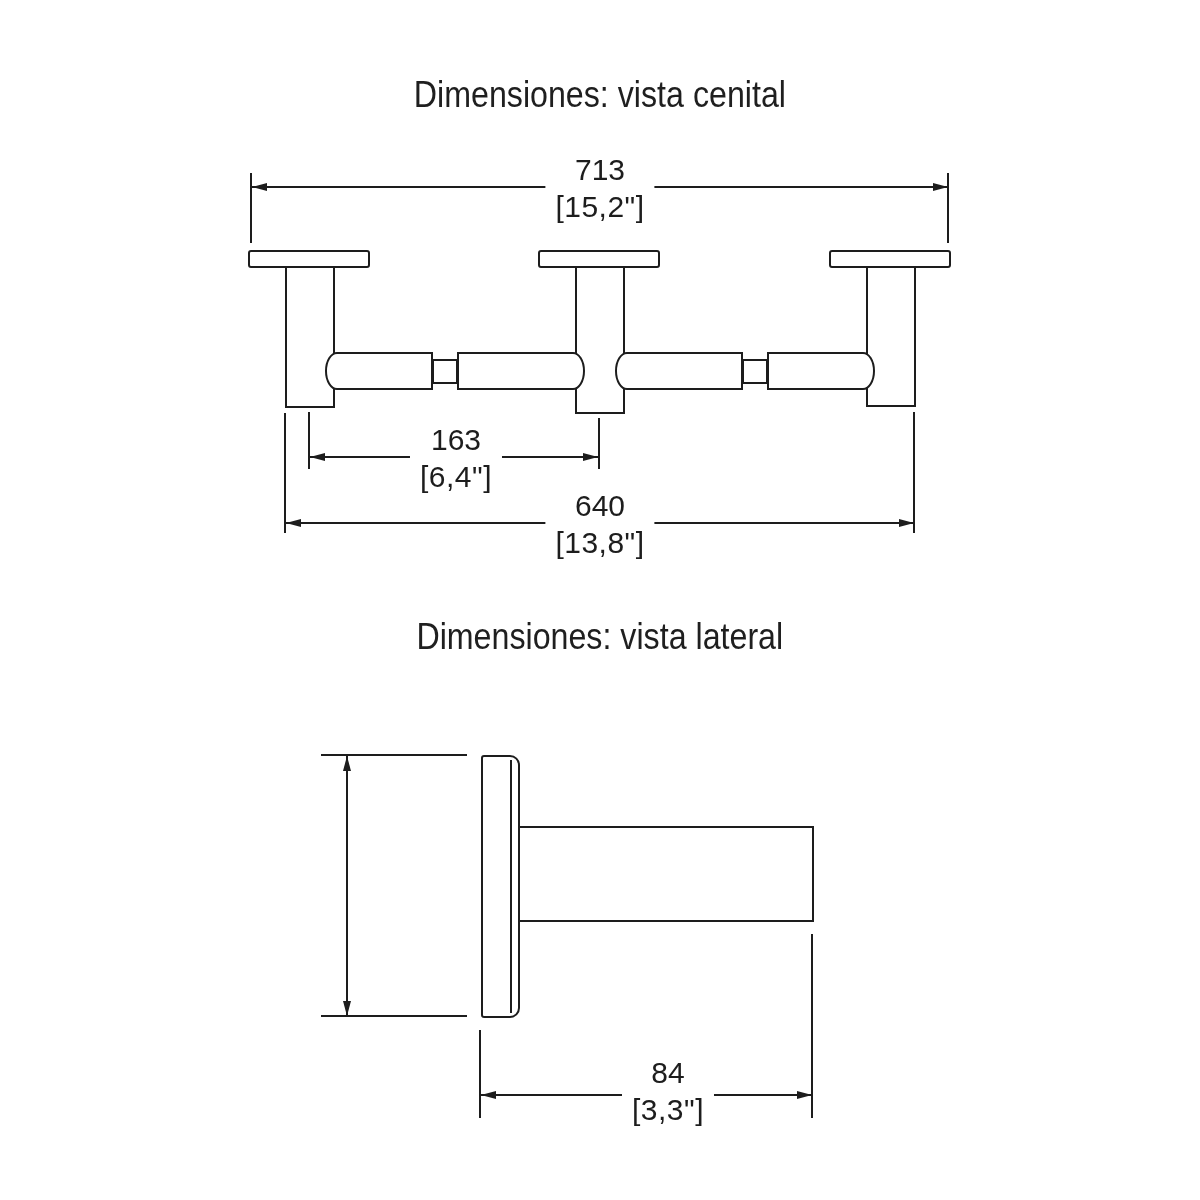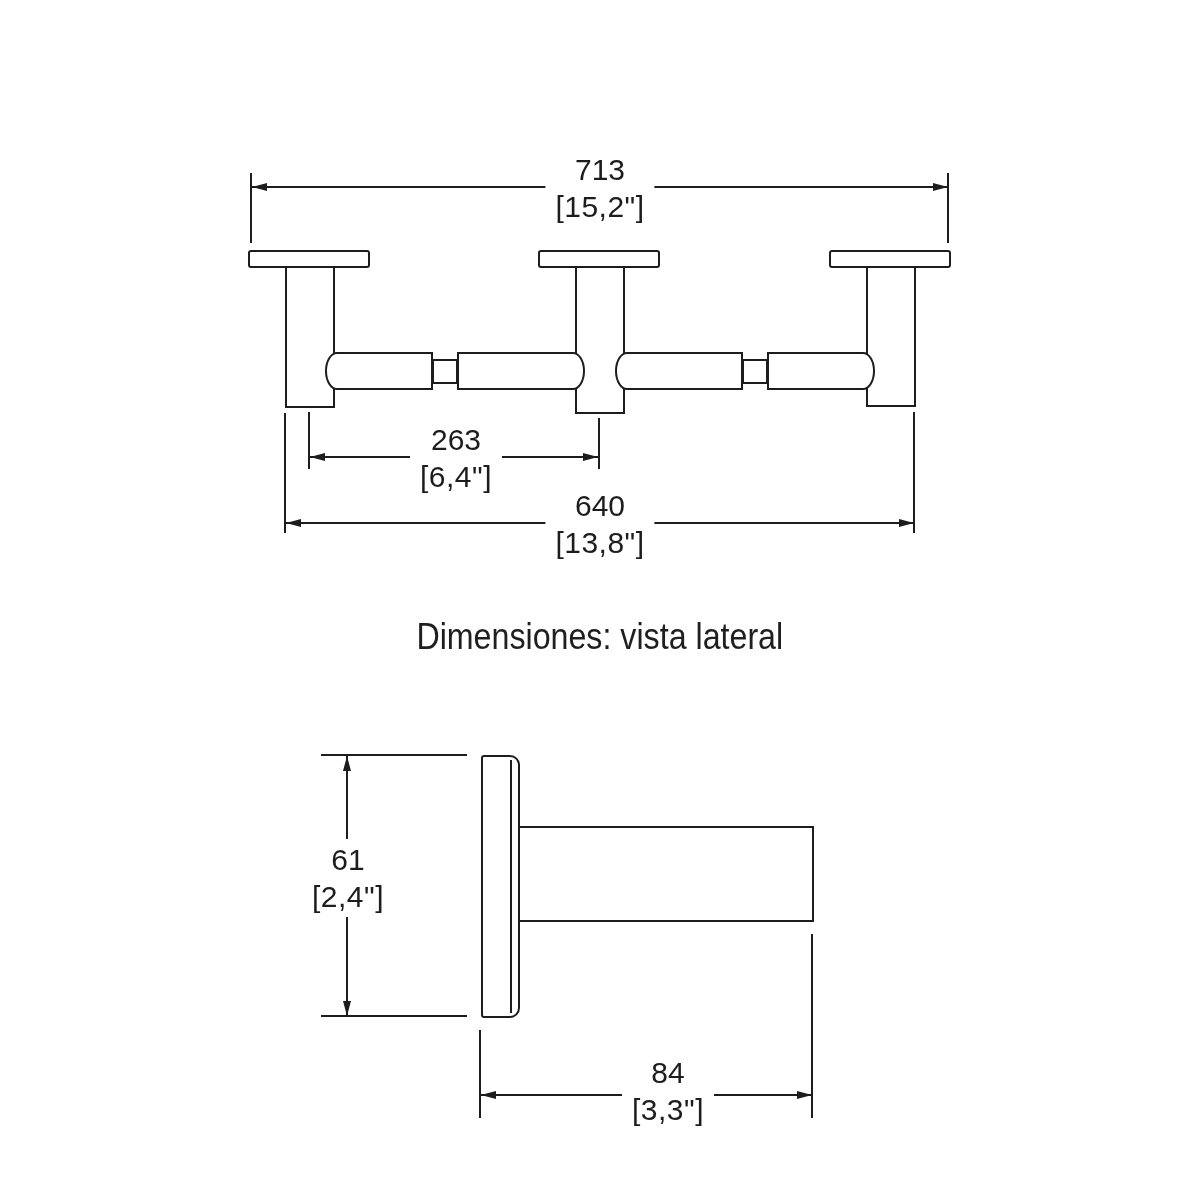--- a/index.html
+++ b/index.html
@@ -35,20 +35,23 @@
   .dim-label { position:absolute; transform:translate(-50%,-50%); background:#ffffff;
                text-align:center; padding:2px 10px; font-size:30px; line-height:37px;
                white-space:nowrap; z-index:10; }
   .dim-label .imp { letter-spacing:0.5px; }
 </style>
 </head>
 <body>
 
 <div id="canvas">
 
+  <div class="title" style="top:74px;">
+    <span>Dimensiones: vista cenital</span>
+  </div>
 
   <div class="ln" style="left:250px; top:173px; width:2px; height:70px;"></div>
   <div class="ln" style="left:947px; top:173px; width:2px; height:70px;"></div>
   <div class="ln" style="left:252px; top:186px; width:696px; height:2px;"></div>
   <div class="arr left" style="left:252px; top:183px;"></div>
   <div class="arr right" style="left:933px; top:183px;"></div>
   <div class="dim-label" style="left:600px; top:188px;">
     <div>713</div>
     <div class="imp">[15,2"]</div>
   </div>
@@ -67,21 +70,21 @@
   <div class="shape flange" style="left:248px; top:250px; width:122px; height:18px;"></div>
   <div class="shape flange" style="left:538px; top:250px; width:122px; height:18px;"></div>
   <div class="shape flange" style="left:829px; top:250px; width:122px; height:18px;"></div>
 
   <div class="ln" style="left:308px; top:412px; width:2px; height:57px;"></div>
   <div class="ln" style="left:598px; top:418px; width:2px; height:51px;"></div>
   <div class="ln" style="left:310px; top:456px; width:288px; height:2px;"></div>
   <div class="arr left" style="left:310px; top:453px;"></div>
   <div class="arr right" style="left:583px; top:453px;"></div>
   <div class="dim-label" style="left:456px; top:458px;">
-    <div>263</div>
+    <div>163</div>
     <div class="imp">[6,4"]</div>
   </div>
 
   <div class="ln" style="left:284px; top:413px; width:2px; height:120px;"></div>
   <div class="ln" style="left:913px; top:412px; width:2px; height:121px;"></div>
   <div class="ln" style="left:286px; top:522px; width:628px; height:2px;"></div>
   <div class="arr left" style="left:286px; top:519px;"></div>
   <div class="arr right" style="left:899px; top:519px;"></div>
   <div class="dim-label" style="left:600px; top:524px;">
     <div>640</div>
@@ -94,24 +97,20 @@
 
   <div class="shape arm" style="left:518px; top:826px; width:296px; height:96px;"></div>
   <div class="shape plate" style="left:481px; top:755px; width:39px; height:263px;"></div>
   <div class="ln rim" style="left:510px; top:760px; width:2px; height:253px;"></div>
 
   <div class="ln" style="left:321px; top:754px; width:146px; height:2px;"></div>
   <div class="ln" style="left:321px; top:1015px; width:146px; height:2px;"></div>
   <div class="ln" style="left:346px; top:756px; width:2px; height:260px;"></div>
   <div class="arr up" style="left:343px; top:756px;"></div>
   <div class="arr down" style="left:343px; top:1001px;"></div>
-  <div class="dim-label" style="left:348px; top:878px;">
-    <div>61</div>
-    <div class="imp">[2,4"]</div>
-  </div>
 
   <div class="ln" style="left:479px; top:1030px; width:2px; height:88px;"></div>
   <div class="ln" style="left:811px; top:934px; width:2px; height:184px;"></div>
   <div class="ln" style="left:481px; top:1094px; width:331px; height:2px;"></div>
   <div class="arr left" style="left:481px; top:1091px;"></div>
   <div class="arr right" style="left:797px; top:1091px;"></div>
   <div class="dim-label" style="left:668px; top:1091px;">
     <div>84</div>
     <div class="imp">[3,3"]</div>
   </div>

